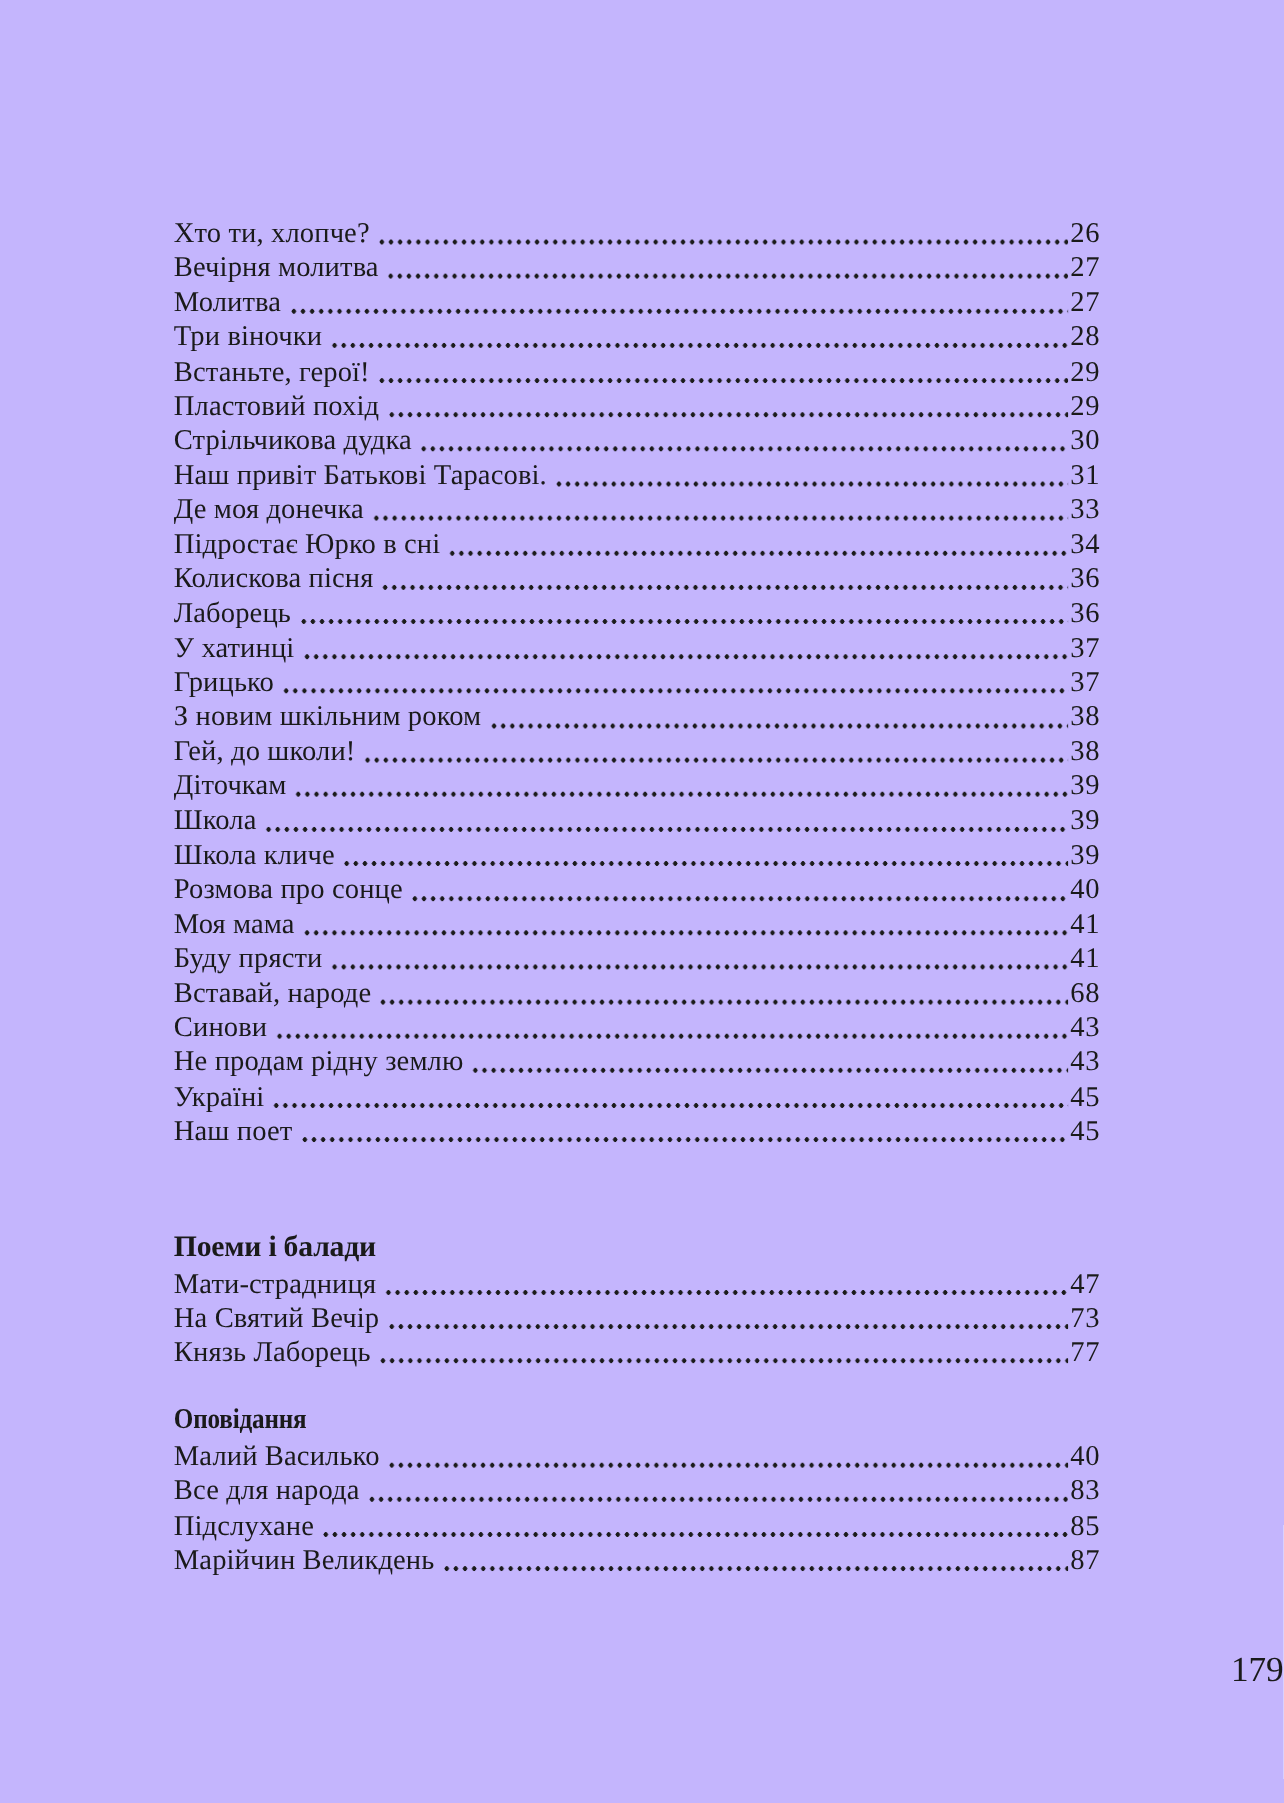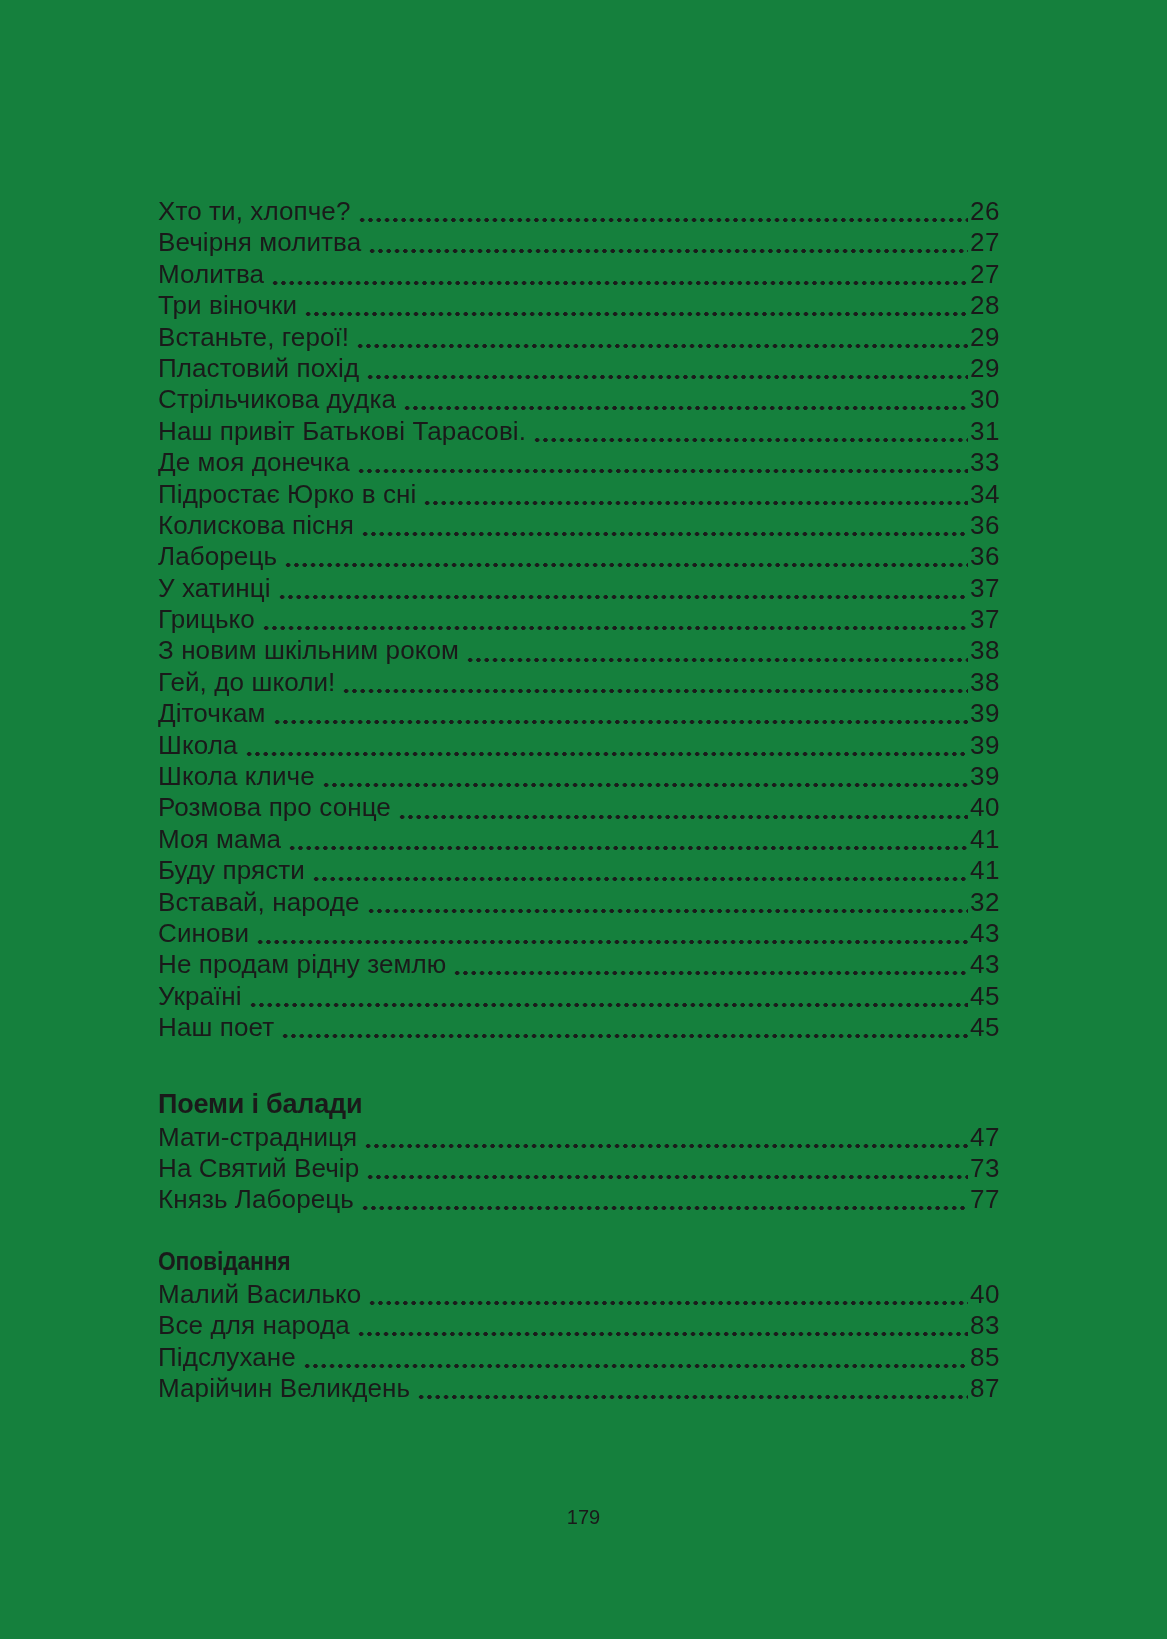--- a/index.html
+++ b/index.html
@@ -11,31 +11,32 @@
     height: 1639px;
     background: #ffffff;
     position: relative;
     font-family: "Liberation Sans", "DejaVu Sans", sans-serif;
     color: #1a1a1a;
     overflow: hidden;
   }
   .page {
     position: absolute;
     inset: 0;
-    background: #15803d;
+    background: #c4b5fd;
+    font-family: Liberation Serif, serif;
   }
   .toc {
     position: absolute;
     left: 158px;
     top: 196px;
     width: 842px;
   }
   .toc-section { margin: 0; }
   .toc-section.sec-1 { margin-top: 0; }
-  .toc-section.sec-2 { margin-top: 42px; }
+  .toc-section.sec-2 { margin-top: 71px; }
   .toc-section.sec-3 { margin-top: 27px; }
 
   .toc-heading {
     font-size: 27px;
     font-weight: bold;
     line-height: 36px;
     height: 36px;
     margin: 0;
     letter-spacing: -0.2px;
     white-space: nowrap;
@@ -71,22 +72,22 @@
     flex: 0 0 auto;
     text-align: center;
     letter-spacing: 0.5px;
   }
 
   .page-footer {
     position: absolute;
     top: 1502px;
     left: 0;
     width: 100%;
-    text-align: center;
-    font-size: 20px;
+    text-align: right;
+    font-size: 32px;
     line-height: 30px;
   }
 </style>
 </head>
 <body>
 
 <div class="page">
 
   <div class="toc" id="toc-root">
       <section class="toc-section sec-1">
@@ -196,21 +197,21 @@
           <span class="toc-page">41</span>
         </div>
         <div class="toc-row">
           <span class="toc-title">Буду прясти</span>
           <span class="toc-leader"></span>
           <span class="toc-page">41</span>
         </div>
         <div class="toc-row">
           <span class="toc-title">Вставай, народе</span>
           <span class="toc-leader"></span>
-          <span class="toc-page">32</span>
+          <span class="toc-page">68</span>
         </div>
         <div class="toc-row">
           <span class="toc-title">Синови</span>
           <span class="toc-leader"></span>
           <span class="toc-page">43</span>
         </div>
         <div class="toc-row">
           <span class="toc-title">Не продам рідну землю</span>
           <span class="toc-leader"></span>
           <span class="toc-page">43</span>

